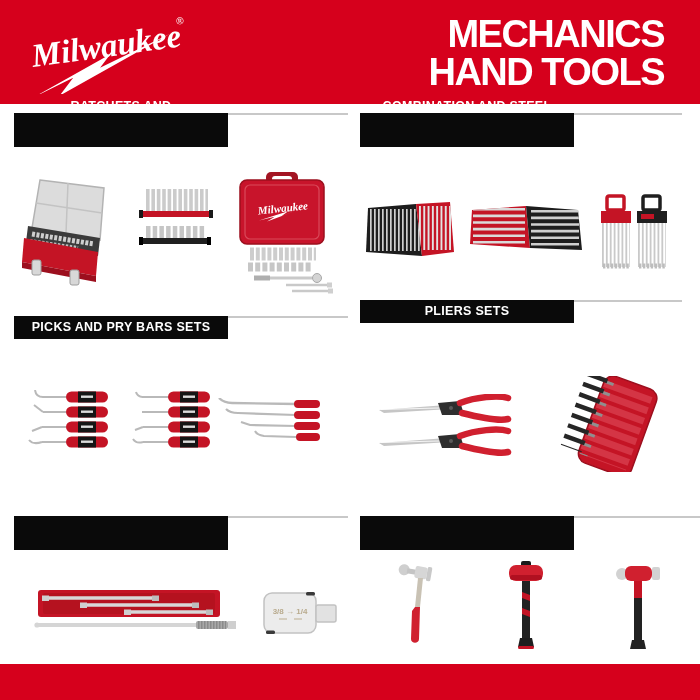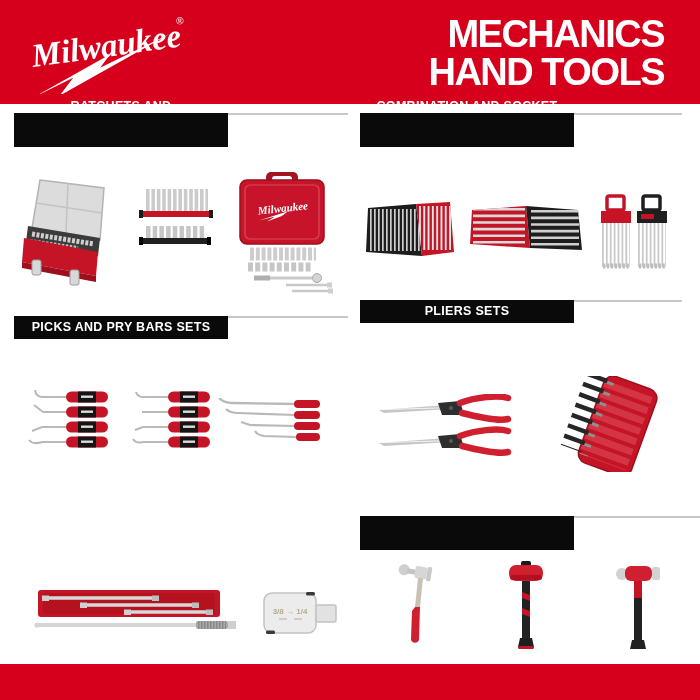--- a/index.html
+++ b/index.html
@@ -47,39 +47,46 @@
     <div class="sec-line"></div>
     <div class="sec-box h2line">
       <div>RATCHETS AND</div>
       <div>SOCKET STEEL</div>
     </div>
   </div>
 
   <div class="sec-hd" style="left:360px;top:113px;width:322px;">
     <div class="sec-line"></div>
     <div class="sec-box h2line">
-      <div>COMBINATION AND SOCKET</div>
+      <div>COMBINATION AND STEEL</div>
       <div>NUT PLIERS SETS</div>
     </div>
   </div>
 
   <div class="sec-hd" style="left:14px;top:316px;width:334px;">
     <div class="sec-line"></div>
     <div class="sec-box h1line">
       <div>PICKS AND PRY BARS SETS</div>
     </div>
   </div>
 
   <div class="sec-hd" style="left:360px;top:300px;width:322px;">
     <div class="sec-line"></div>
     <div class="sec-box h1line">
       <div>PLIERS SETS</div>
     </div>
   </div>
 
+  <div class="sec-hd" style="left:14px;top:516px;width:334px;">
+    <div class="sec-line"></div>
+    <div class="sec-box h2line">
+      <div>EXTENSION SETS</div>
+      <div>AND ADAPTERS</div>
+    </div>
+  </div>
 
   <div class="sec-hd" style="left:360px;top:516px;width:322px;padding-left:32px;">
     <div class="sec-line"></div>
     <div class="sec-box h2line">
       <div>STEEL BALL PEEN AND</div>
       <div>DEAD BLOW HAMMERS</div>
     </div>
   </div>
 
   <svg class="prod" style="left:16px;top:178px;" width="96" height="112" viewBox="0 0 96 112">

